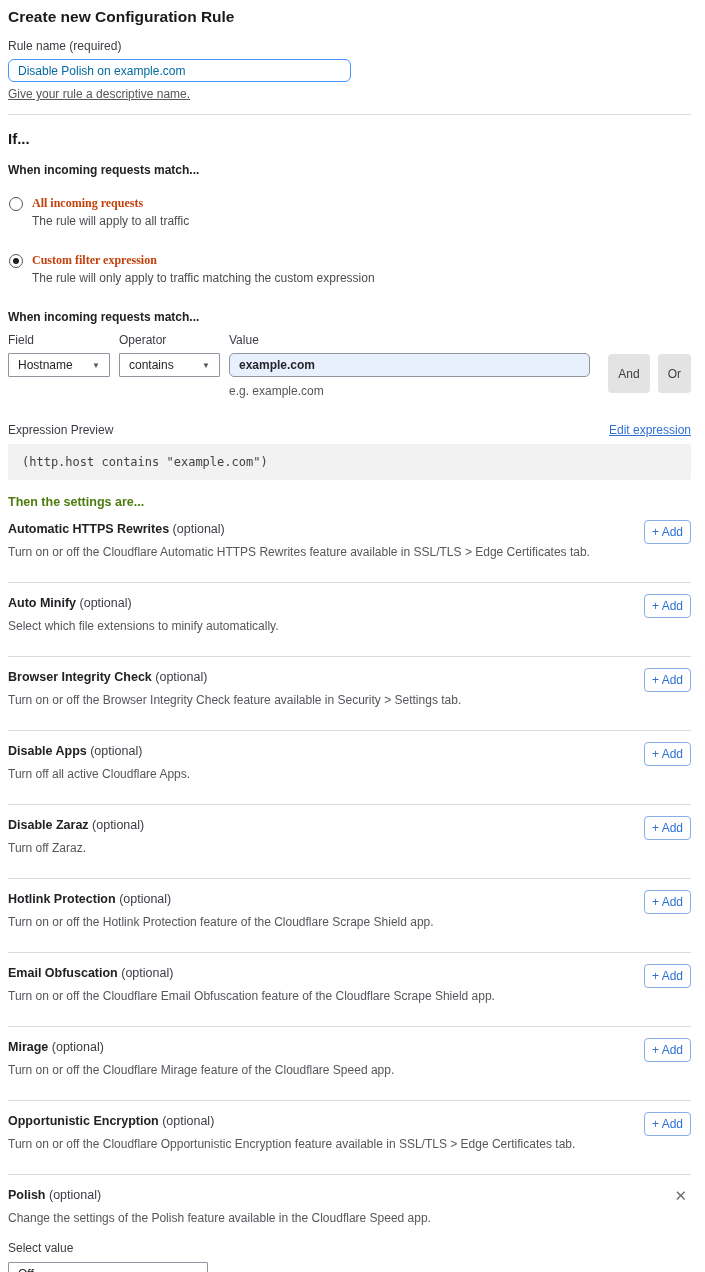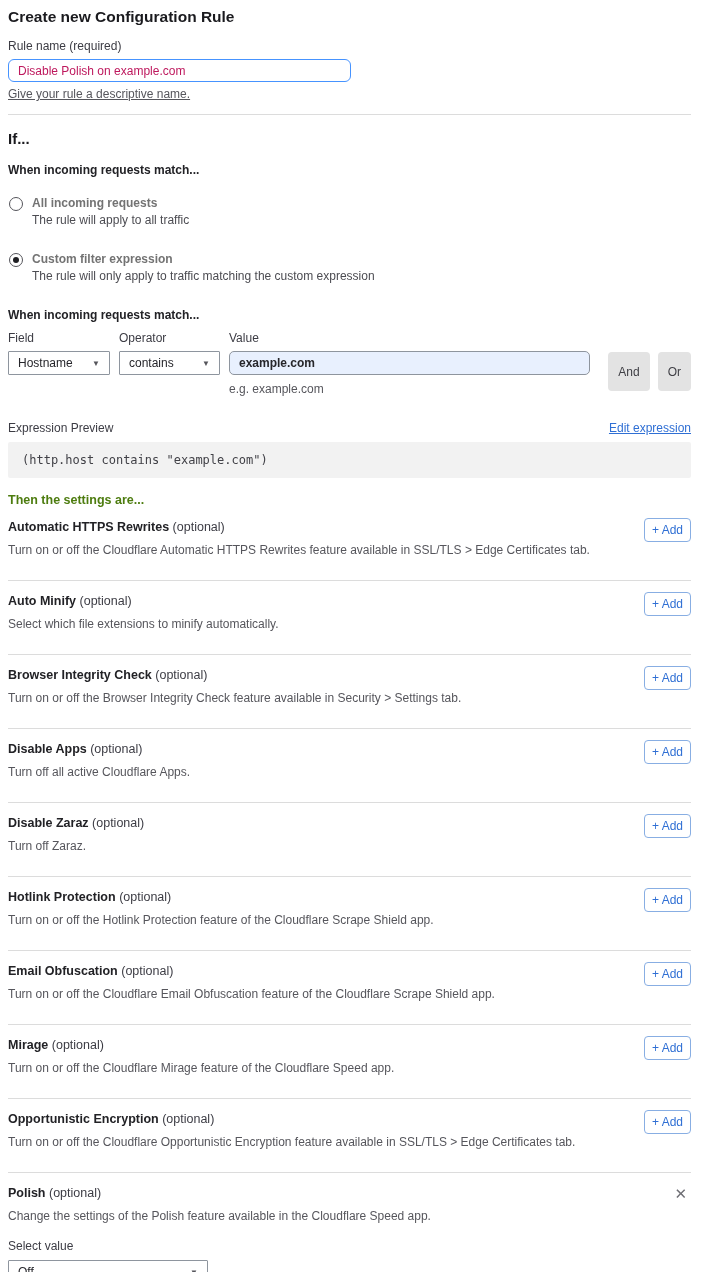--- a/index.html
+++ b/index.html
@@ -12,41 +12,41 @@
   }
   .container { padding: 8px 14px 0 8px; }
 
   .page-title { font-size: 15.5px; font-weight: bold; color: #1a1a1e; }
 
   .field-label { font-size: 12px; color: #3c3c44; margin-top: 13px; }
   .rule-name-input {
     margin-top: 6px; width: 343px; height: 23px;
     border: 1.5px solid #4693ff; border-radius: 6px;
     background: #fff; font-family: "Liberation Sans", sans-serif;
-    font-size: 12px; color: #be185d; padding: 0 9px; outline: none; display: block;
+    font-size: 12px; color: #0369a1; padding: 0 9px; outline: none; display: block;
   }
   .helper { font-size: 12px; color: #56565c; margin-top: 5px; text-decoration: underline; }
 
   .divider { border: none; border-top: 1px solid #dcdcdc; margin-top: 13px; }
 
   .h-if { font-size: 15px; font-weight: bold; margin-top: 15px; color: #1a1a1e; }
   .subhead { font-size: 12px; font-weight: bold; margin-top: 16px; color: #222226; }
 
   .radio-group { margin-top: 19px; }
   .radio-option { display: flex; margin-bottom: 25px; cursor: pointer; }
   .radio-circle {
     width: 14px; height: 14px; border: 1.5px solid #55555b; border-radius: 50%;
     margin: 1px 9px 0 1px; flex: none; position: relative; background: #fff;
   }
   .radio-option.selected .radio-circle::after {
     content: ""; position: absolute; left: 2.5px; top: 2.5px;
     width: 6px; height: 6px; border-radius: 50%; background: #1f1f23;
   }
   .radio-texts { font-size: 12px; }
-  .radio-title { font-weight: bold; color: #737373; }
+  .radio-title { font-weight: bold; color: #c2410c; font-family: Liberation Serif, serif; }
   .radio-desc { color: #4c4c52; margin-top: 3px; }
 
   .matcher-row { display: flex; margin-top: 9px; align-items: flex-start; }
   .mcol { margin-right: 9px; }
   .mlabel { font-size: 12px; color: #3c3c44; margin-bottom: 6px; }
   .select-box {
     height: 24px; border: 1px solid #8e959e; border-radius: 1px; background: #fff;
     display: flex; align-items: center; justify-content: space-between;
     font-size: 12px; color: #26262b; padding: 0 9px; cursor: pointer;
   }

